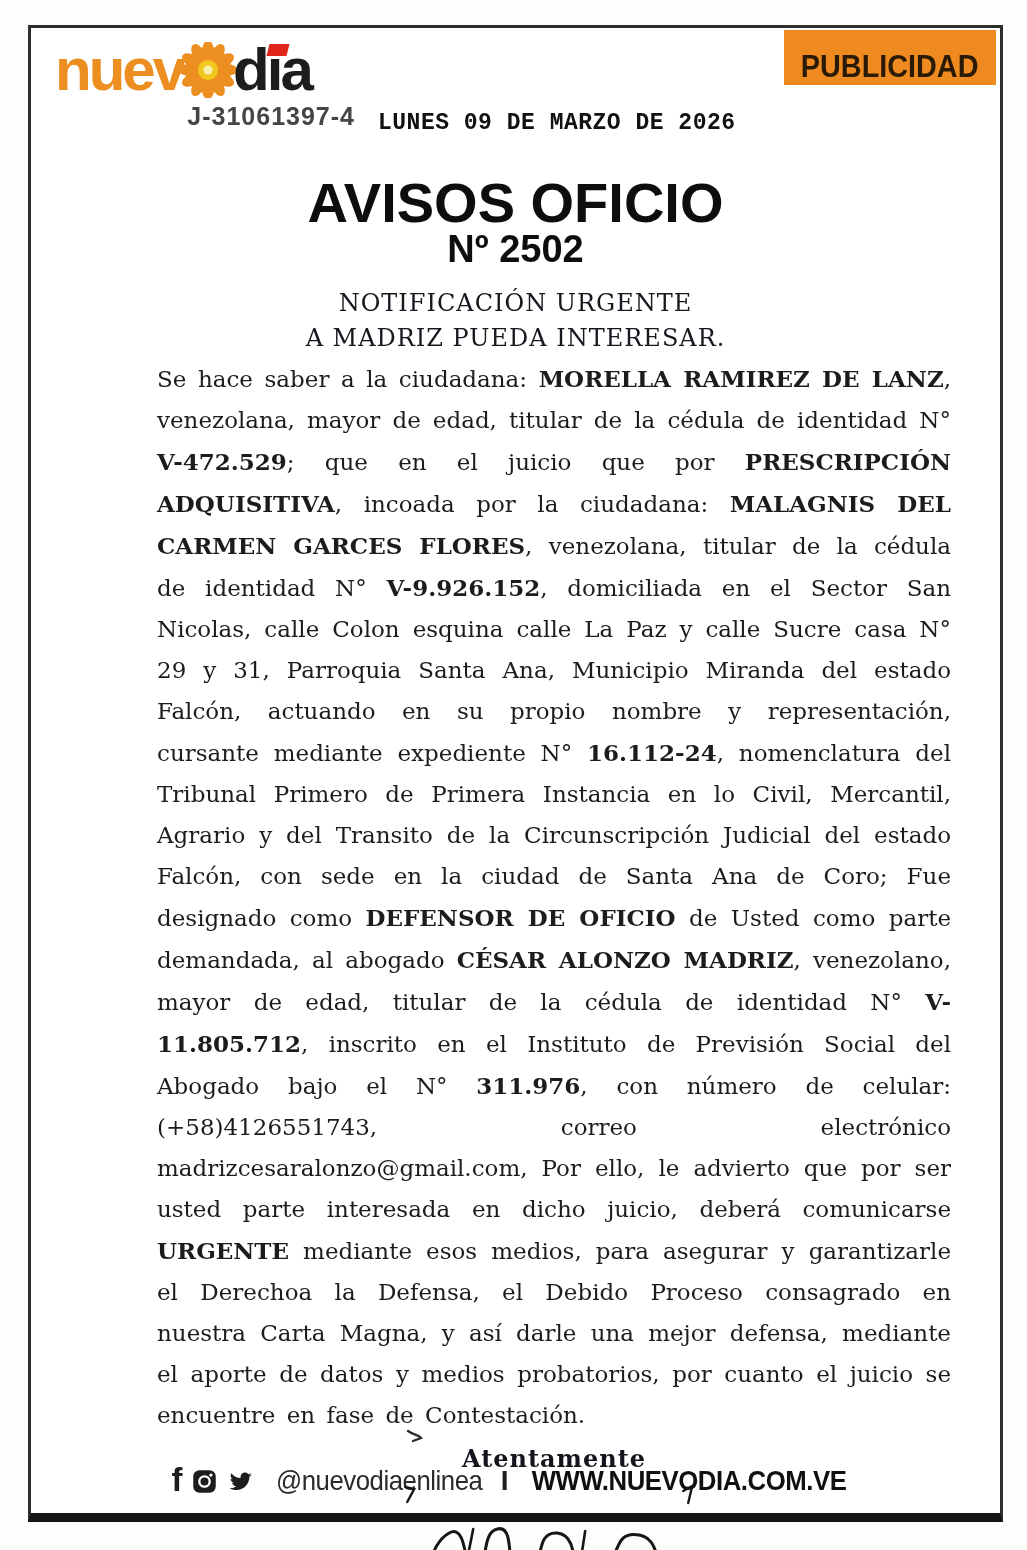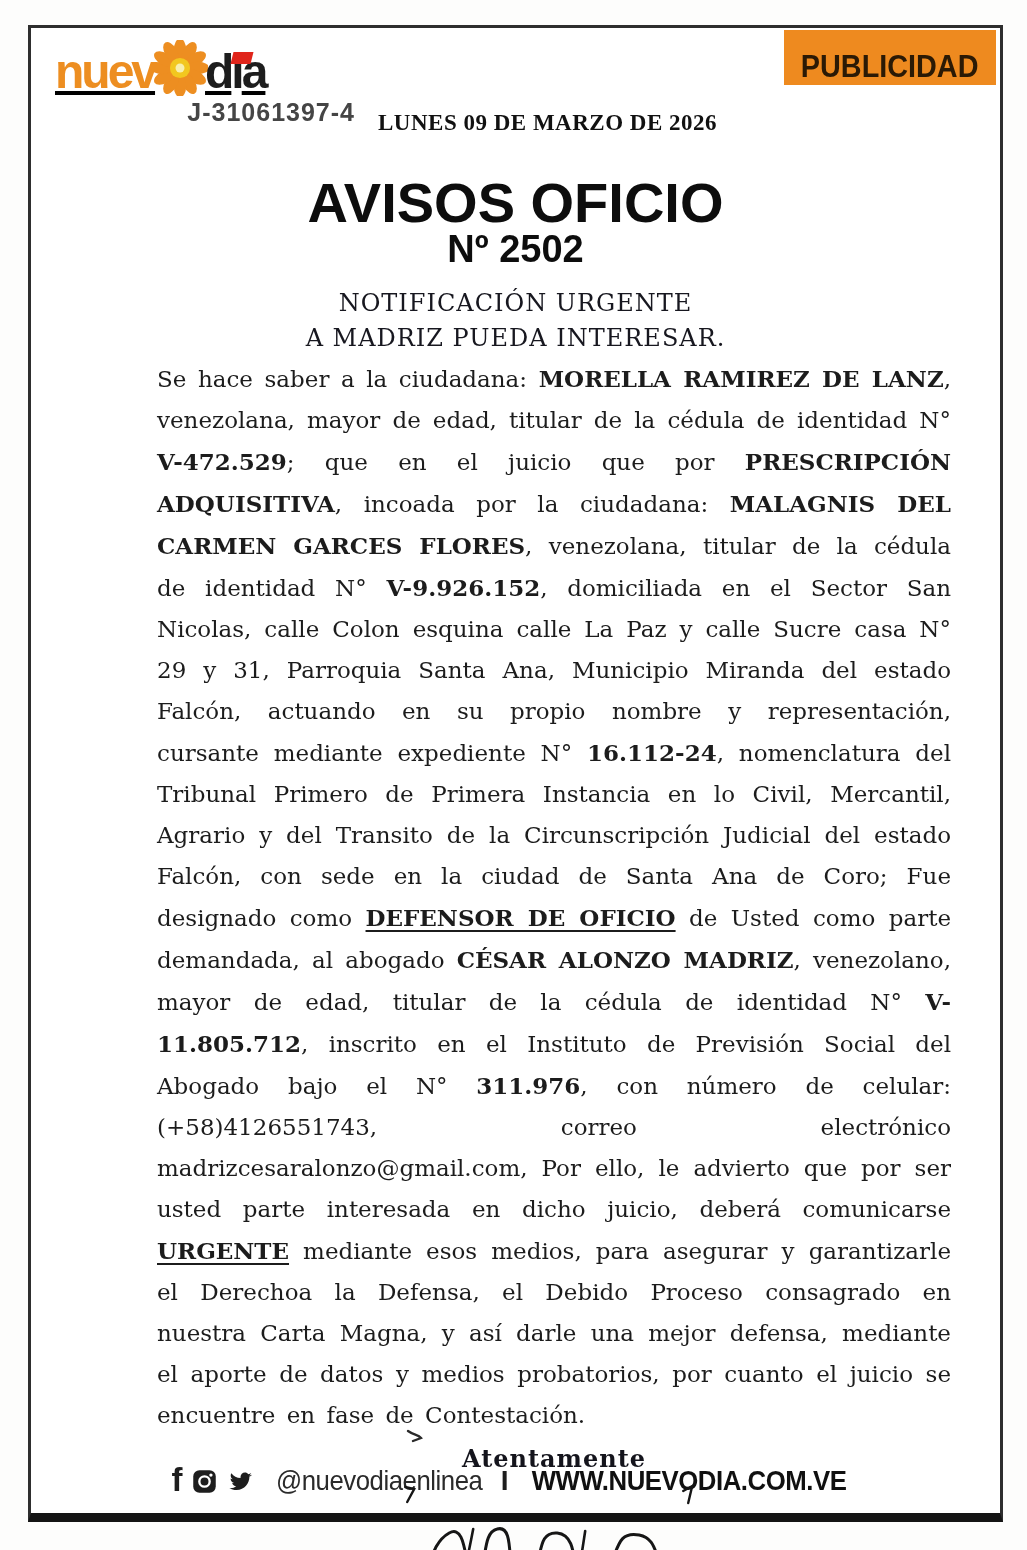--- a/index.html
+++ b/index.html
@@ -6,52 +6,52 @@
   html,body { width:1027px; height:1550px; background:#fdfdfc; font-family:"DejaVu Serif", serif; }
   .frame {
     position:absolute; left:28px; top:25px; width:975px; height:1497px;
     background:#ffffff;
     border:3px solid #2e2e2e;
     border-bottom:9px solid #141414;
   }
 
   
   .logo-block { position:absolute; left:24px; top:12px; width:300px; }
-  .logo { font-family:"Liberation Sans", sans-serif; font-weight:bold; font-size:48px;
-          letter-spacing:-3px; white-space:nowrap; line-height:1;text-decoration:underline; }
+  .logo { font-family:"Liberation Sans", sans-serif; font-weight:bold; font-size:60px;
+          letter-spacing:-3px; white-space:nowrap; line-height:1; }
   .lg-orange { color:#ED8E21; }
   .lg-dark { color:#1d1d1d; }
   .sun-icon { width:56px; height:56px; vertical-align:-8px; margin:0 -3px; }
   .lg-i { position:relative; display:inline-block; color:#1d1d1d; }
   .i-accent { position:absolute; left:1px; top:4px; width:20px; height:12px;
               background:#E0251B; transform:skewX(-14deg); }
   .reg { margin-top:2px; text-align:right; font-family:"Liberation Sans", sans-serif;
          font-weight:bold; font-size:25px; color:#454545; letter-spacing:1px; }
-  .date { position:absolute; left:347px; top:82px; font-family:Liberation Serif, serif;
+  .date { position:absolute; left:347px; top:82px; font-family:Liberation Mono, monospace;
           font-weight:bold; font-size:23px; color:#111; letter-spacing:.5px; }
   .publicidad { position:absolute; right:4px; top:2px; width:212px; height:55px;
                 background:#EE8A1F; display:flex; align-items:flex-end; justify-content:center; }
   .publicidad span { font-family:"Liberation Sans", sans-serif; font-weight:bold;
                      font-size:32px; color:#2B1A05; transform:scaleX(.9); letter-spacing:0; }
 
   
   .title   { position:absolute; top:142px; width:100%; text-align:center;
              font-family:"Liberation Sans", sans-serif; font-weight:bold; font-size:56px;
              color:#0d0d0d; letter-spacing:0; }
   .number  { position:absolute; top:200px; width:100%; text-align:center;
              font-family:"Liberation Sans", sans-serif; font-weight:bold; font-size:38px; color:#0d0d0d; }
   .subtitle{ position:absolute; top:258px; width:100%; text-align:center;
              font-weight:normal; font-size:24px; color:#17171f; letter-spacing:1px; line-height:1.45; }
 
   
   .column { position:absolute; left:126px; top:330px; width:794px; }
   .legal-body { font-size:23px; line-height:41px; color:#1c1c1c;
                 text-align:justify; word-spacing:4px; }
   .legal-body .b { font-weight:bold; }
-  .legal-body .u { text-decoration:underline; text-decoration-thickness:2px; text-underline-offset:4px; }
+  .legal-body .u { text-decoration-thickness:2px; text-underline-offset:4px; }
 
   .closing { position:relative; margin-top:8px; text-align:center;
              font-weight:bold; font-size:24px; color:#14141c; letter-spacing:1px; }
   .pen-mark { position:absolute; left:248px; top:-16px; }
 
   .sig-block { position:relative; height:170px; margin-top:4px; }
   .sig-svg { position:absolute; left:50%; top:-6px; transform:translateX(-52%);
              pointer-events:none; z-index:2; }
 
   

